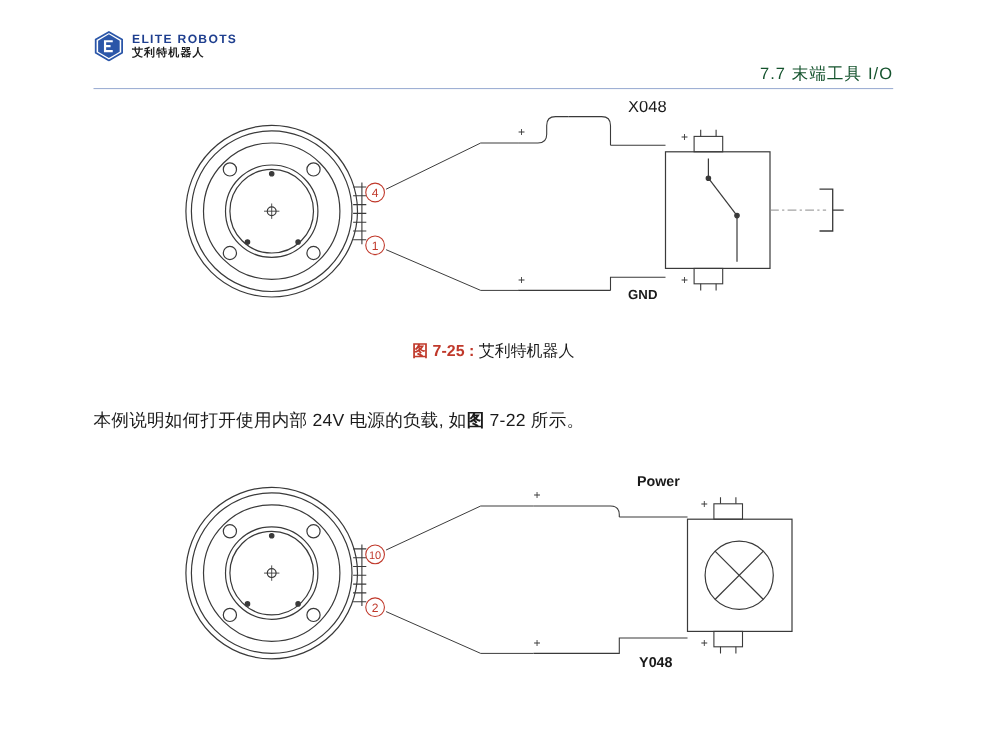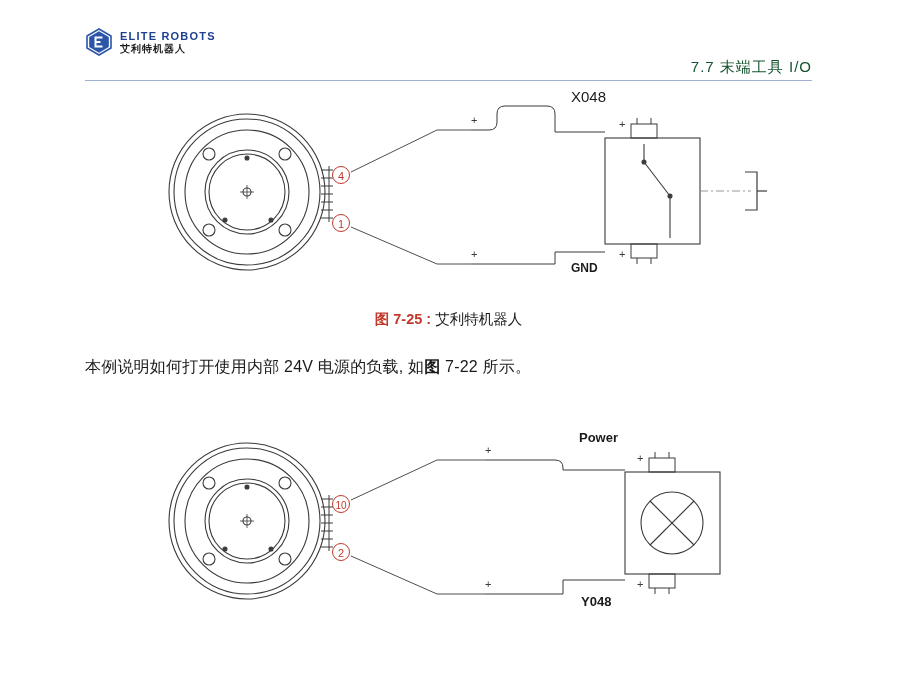--- a/index.html
+++ b/index.html
@@ -95,21 +95,21 @@
   .caption .cap-label {
     color: #c0392b;
     font-weight: bold;
   }
   .cap1 { top: 310px; }
   .cap2 { top: 631px; }
 
   .body-text {
     position: absolute;
     left: 85px;
-    top: 357px;
+    top: 372px;
     width: 727px;
     font-size: 16px;
     color: #1a1a1a;
     letter-spacing: 0.2px;
   }
   .body-text b { font-weight: bold; }
 
   svg { display: block; }
 </style>
 </head>

